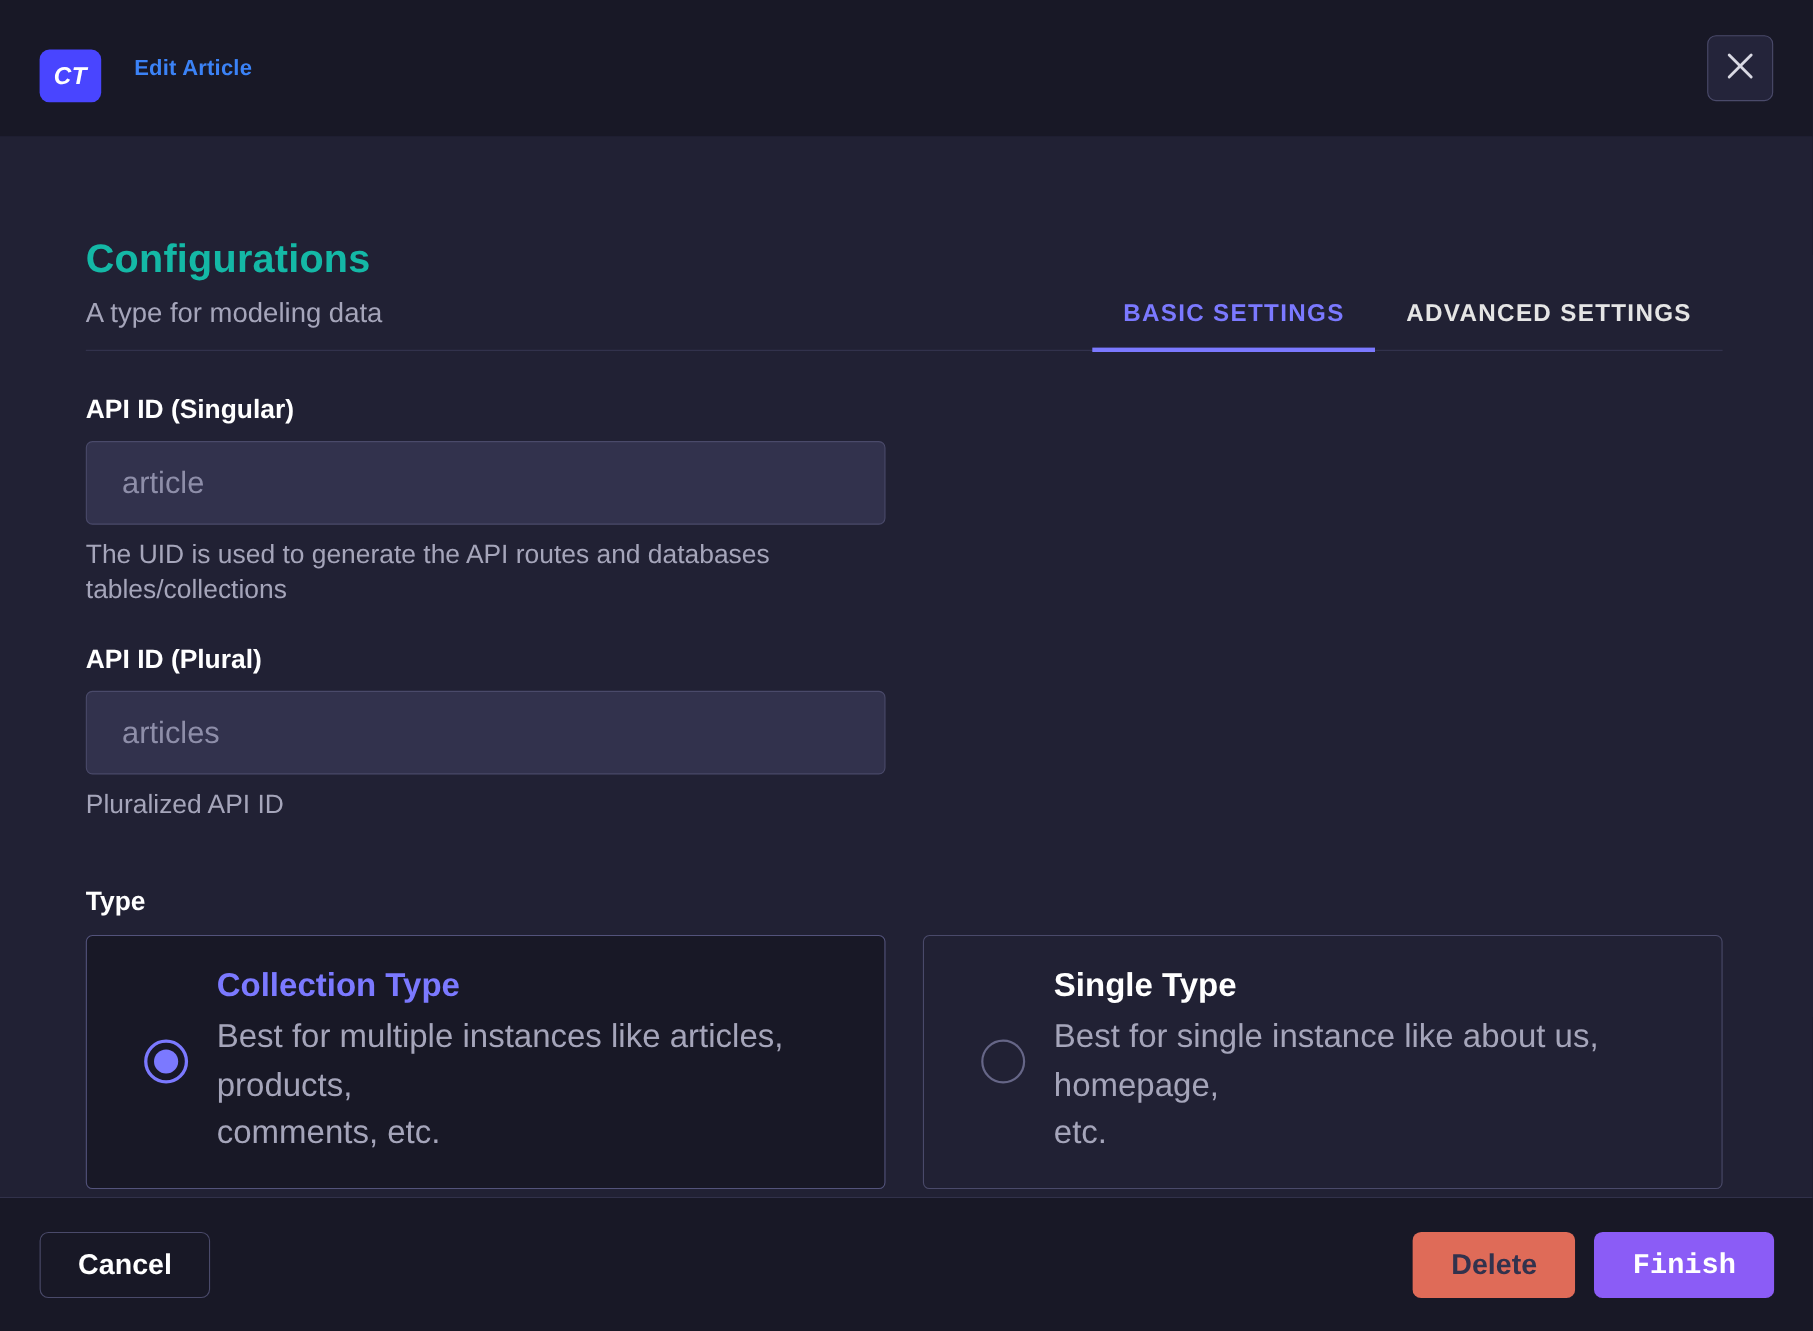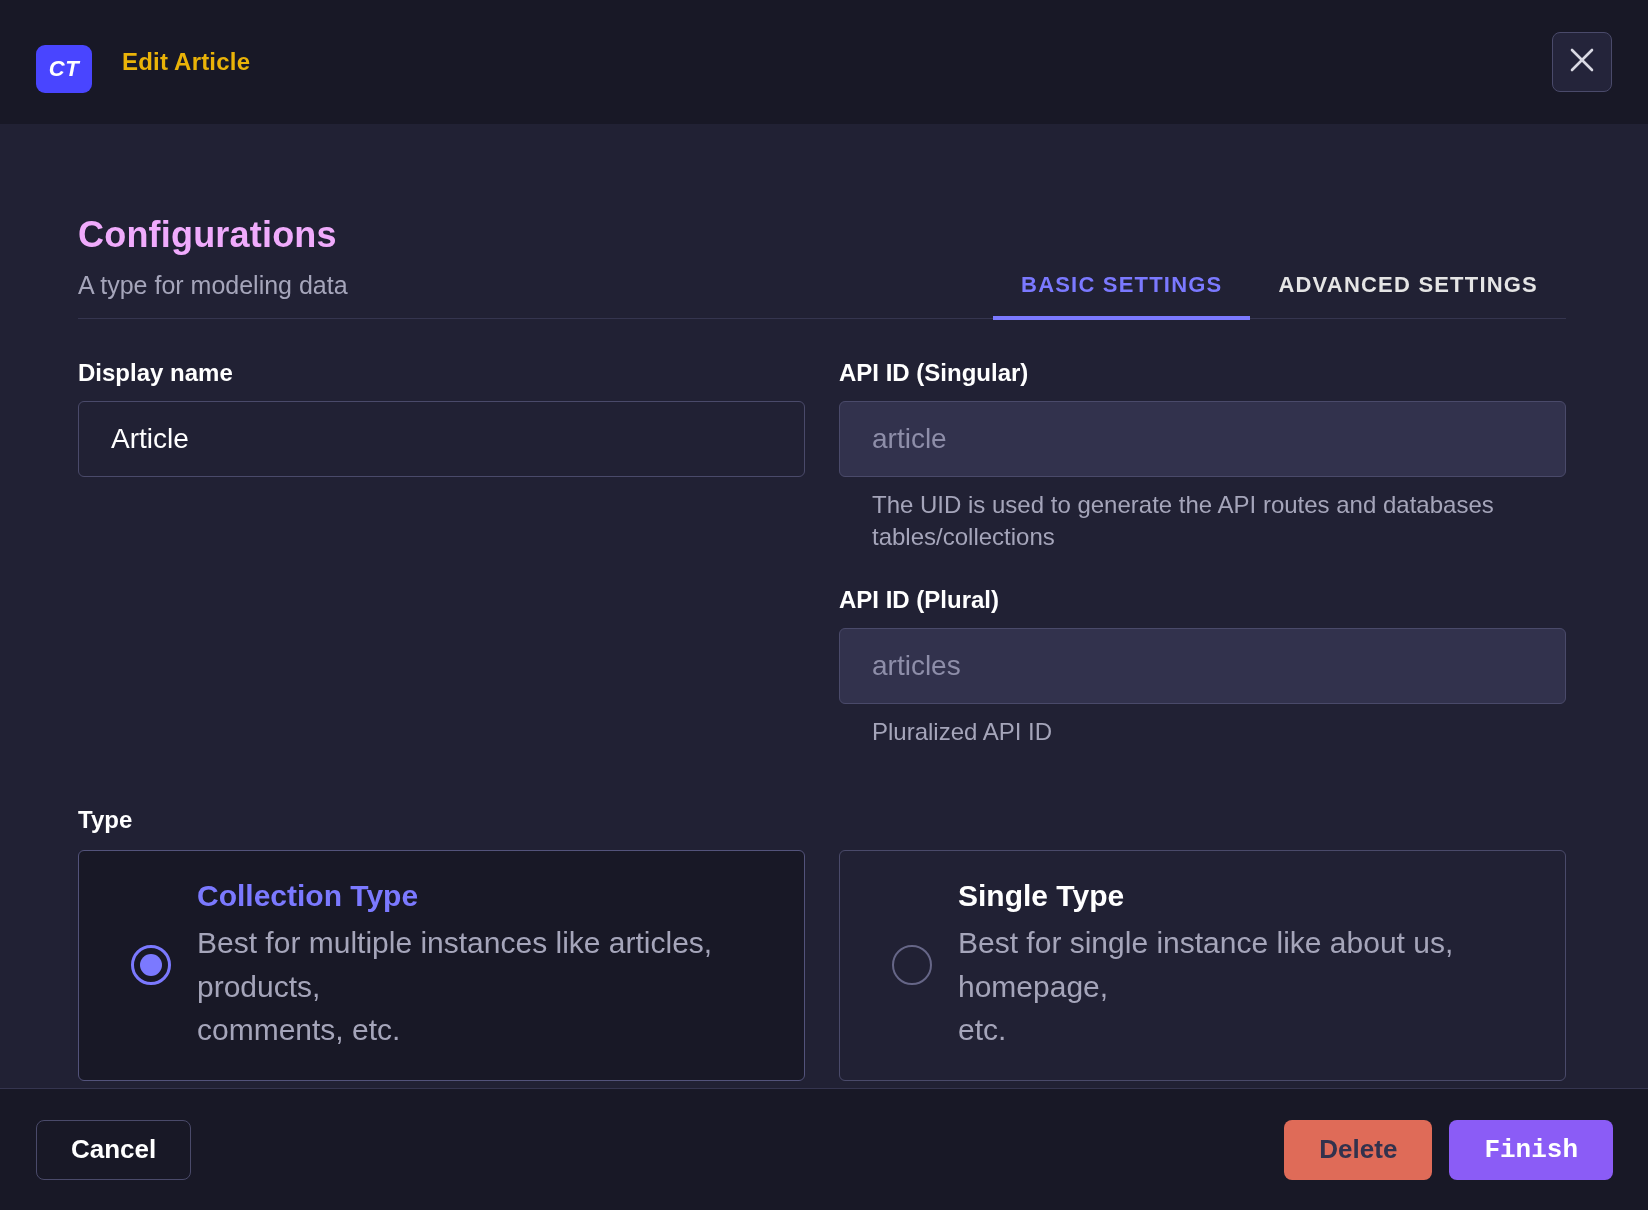--- a/index.html
+++ b/index.html
@@ -5,46 +5,46 @@
   * { margin:0; padding:0; box-sizing:border-box; }
   html,body { background:#181826; }
   body { font-family:"Liberation Sans","DejaVu Sans",sans-serif; }
   .screen { width:1648px; height:1210px; display:flex; flex-direction:column; background:#212134; overflow:hidden; }
 
   
   .modal-header { height:124px; flex:0 0 124px; background:#181826; display:flex; align-items:center; padding:0 36px; }
   .ct-badge { width:56px; height:48px; border-radius:9px; background:#4945ff; color:#ffffff;
               display:flex; align-items:center; justify-content:center;
               font-size:22px; font-weight:700; font-style:italic; letter-spacing:0.5px;margin-top:14px; }
-  .modal-title { margin-left:30px; color:#eab308; font-size:24px; font-weight:700; letter-spacing:0.2px; }
+  .modal-title { margin-left:30px; color:#3b82f6; font-size:20px; font-weight:700; letter-spacing:0.2px; }
   .header-spacer { flex:1; }
   .close-btn { width:60px; height:60px; border-radius:8px; background:#24243a; border:1px solid #4a4a6a;
                display:flex; align-items:center; justify-content:center; cursor:pointer; }
 
   
   .modal-body { flex:1; background:#212134; padding:90px 82px 0 78px; }
 
   .head-row { display:flex; justify-content:space-between; align-items:flex-end; border-bottom:1px solid #35354f; }
   .heading-block { padding-bottom:18px; }
-  .page-title { color:#f0abfc; font-size:36px; font-weight:700; letter-spacing:0.2px; }
+  .page-title { color:#14b8a6; font-size:36px; font-weight:700; letter-spacing:0.2px; }
   .page-subtitle { color:#a5a5ba; font-size:25px; margin-top:15px; }
 
   .tabs { display:flex; align-items:flex-start; }
   .tab { padding:0 28px 18px 28px; font-size:22px; font-weight:700; letter-spacing:1.2px;
          color:#e5e5e5; cursor:pointer; border-bottom:4px solid transparent; margin-bottom:-2px; }
   .tab.active { color:#7b79ff; border-bottom-color:#7b79ff; }
 
   
   .form-grid { display:grid; grid-template-columns:1fr 1fr; column-gap:34px; margin-top:40px; }
   .field-label { display:block; color:#ffffff; font-size:24px; font-weight:700; margin-bottom:14px; }
   .text-input { width:100%; height:76px; border-radius:6px; border:1px solid #4a4a6a; background:transparent;
                 color:#ffffff; font-size:28px; padding:0 32px; outline:none;
                 font-family:"Liberation Sans","DejaVu Sans",sans-serif; }
   .text-input.disabled { background:#32324d; color:#8e8ea9; }
-  .helper-text { color:#a5a5ba; font-size:24px; line-height:1.35; margin-top:12px;margin-left:33px; }
+  .helper-text { color:#a5a5ba; font-size:24px; line-height:1.35; margin-top:12px; }
   .field-block + .field-block { margin-top:32px; }
 
   
   .type-section { margin-top:58px; }
   .type-cards { display:grid; grid-template-columns:1fr 1fr; column-gap:34px; margin-top:16px; }
   .type-card { min-height:185px; border-radius:6px; border:1px solid #4a4a6a; background:transparent;
                display:flex; align-items:center; gap:26px; padding:28px 30px 28px 52px; cursor:pointer; }
   .type-card.selected { background:#181826; border-color:#53537b; }
   .radio { width:40px; height:40px; flex:0 0 40px; border-radius:50%; border:2px solid #666687;
            display:flex; align-items:center; justify-content:center; }
@@ -93,26 +93,20 @@
         <div class="page-subtitle">A type for modeling data</div>
       </div>
       <div class="tabs">
         <div class="tab active">BASIC SETTINGS</div>
         <div class="tab">ADVANCED SETTINGS</div>
       </div>
     </div>
 
     <div class="form-grid">
 
-      <div class="form-col">
-        <div class="field-block">
-          <label class="field-label">Display name</label>
-          <input class="text-input" type="text" value="Article" style="">
-        </div>
-      </div>
 
       <div class="form-col">
         <div class="field-block">
           <label class="field-label">API ID (Singular)</label>
           <input class="text-input disabled" type="text" readonly="" value="article" style="">
           <div class="helper-text">The UID is used to generate the API routes and databases tables/collections</div>
         </div>
 
         <div class="field-block">
           <label class="field-label">API ID (Plural)</label>

